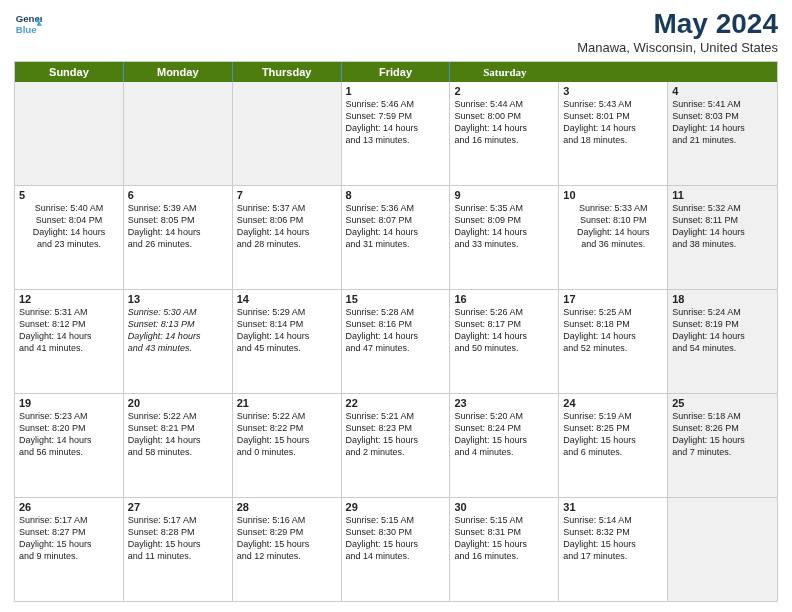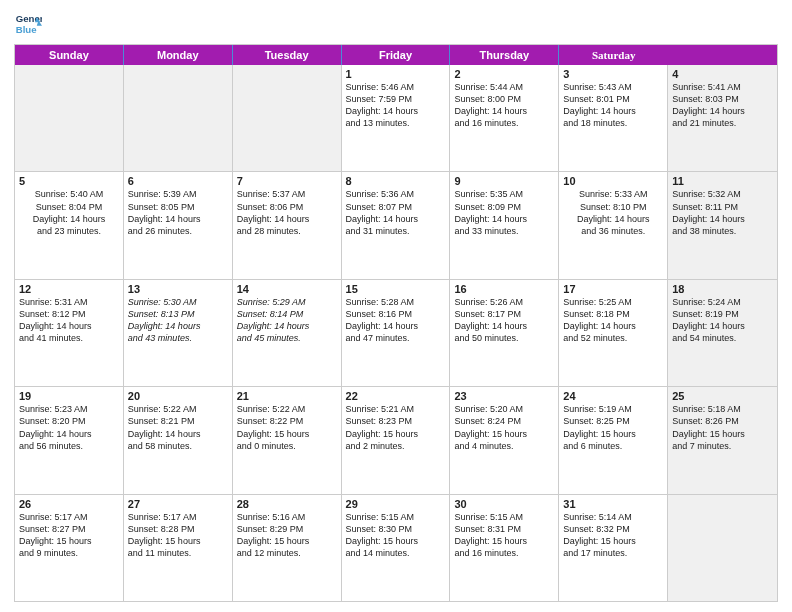--- a/index.html
+++ b/index.html
@@ -48,21 +48,21 @@
     }
     .calendar {
       flex: 1;
       display: flex;
       flex-direction: column;
       border: 1px solid #ccc;
     }
     .cal-header {
       display: grid;
       grid-template-columns: repeat(7, 1fr);
-      background: #a21caf;
+      background: #4d7c0f;
     }
     .cal-header-cell {
       color: #fff;
       font-size: 11px;
       font-weight: bold;
       padding: 4px 4px;
       text-align: center;
       border-right: 1px solid #4a8cd5;
     }
     .cal-header-cell:last-child { border-right: none; font-family: Liberation Serif, serif; }
@@ -108,29 +108,32 @@
 <div class="page">
   <div class="header">
     <div class="logo">
       <svg class="logo-icon" viewBox="0 0 32 32">
         <text x="2" y="14" font-size="11" font-weight="bold" fill="#1a3a5c">General</text>
         <text x="2" y="26" font-size="11" font-weight="bold" fill="#4a9fd4">Blue</text>
         <polygon points="26,8 30,14 24,14" fill="#4a9fd4"></polygon>
         <polygon points="28,12 32,18 26,18" fill="#4a9fd4"></polygon>
       </svg>
     </div>
+    <div class="title-area">
+      <div class="main-title">May 2024</div>
+      <div class="subtitle">Manawa, Wisconsin, United States</div>
+    </div>
   </div>
 
   <div class="calendar">
     <div class="cal-header" id="cal-header">
         <div class="cal-header-cell">Sunday</div>
         <div class="cal-header-cell">Monday</div>
-        <div class="cal-header-cell">Tuesday</div>
+        <div class="cal-header-cell">Thursday</div>
         <div class="cal-header-cell">Friday</div>
-        <div class="cal-header-cell">Thursday</div>
         <div class="cal-header-cell">Saturday</div>
       </div>
     <div class="cal-body" id="cal-body">
         <div class="cal-row">
           <div class="cal-cell empty shaded"></div>
           <div class="cal-cell empty shaded"></div>
           <div class="cal-cell empty shaded"></div>
           <div class="cal-cell">
             <div class="day-num">1</div>
             <div class="cell-text" style="white-space: pre-line;">Sunrise: 5:46 AM
@@ -221,21 +224,21 @@
           </div>
           <div class="cal-cell">
             <div class="day-num">13</div>
             <div class="cell-text" style="white-space: pre-line; font-style: italic;">Sunrise: 5:30 AM
 Sunset: 8:13 PM
 Daylight: 14 hours
 and 43 minutes.</div>
           </div>
           <div class="cal-cell">
             <div class="day-num">14</div>
-            <div class="cell-text" style="white-space: pre-line; font-style: italic;">Sunrise: 5:29 AM
+            <div class="cell-text" style="white-space: pre-line;">Sunrise: 5:29 AM
 Sunset: 8:14 PM
 Daylight: 14 hours
 and 45 minutes.</div>
           </div>
           <div class="cal-cell">
             <div class="day-num">15</div>
             <div class="cell-text" style="white-space: pre-line;">Sunrise: 5:28 AM
 Sunset: 8:16 PM
 Daylight: 14 hours
 and 47 minutes.</div>

